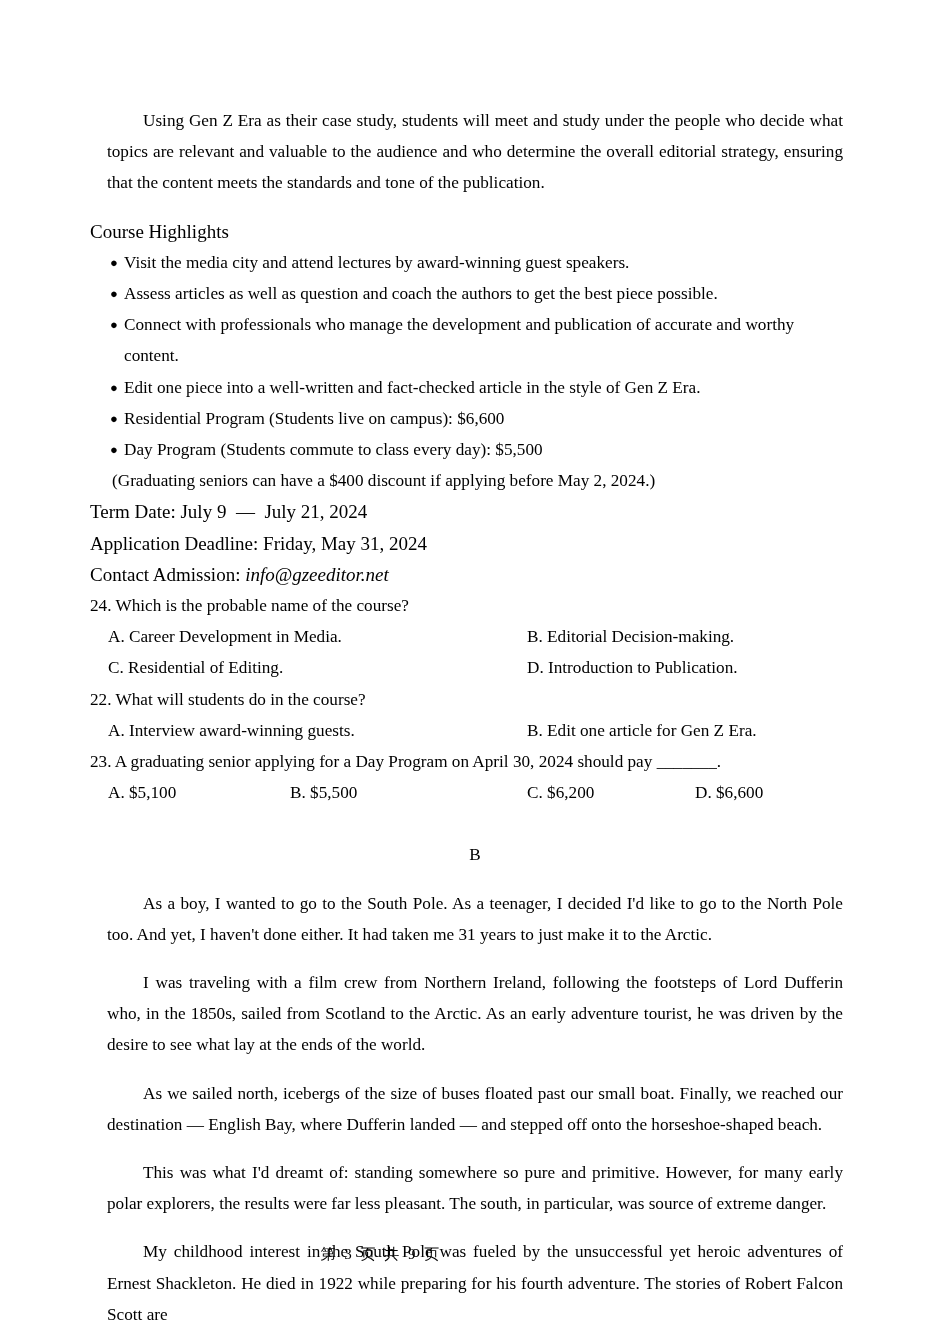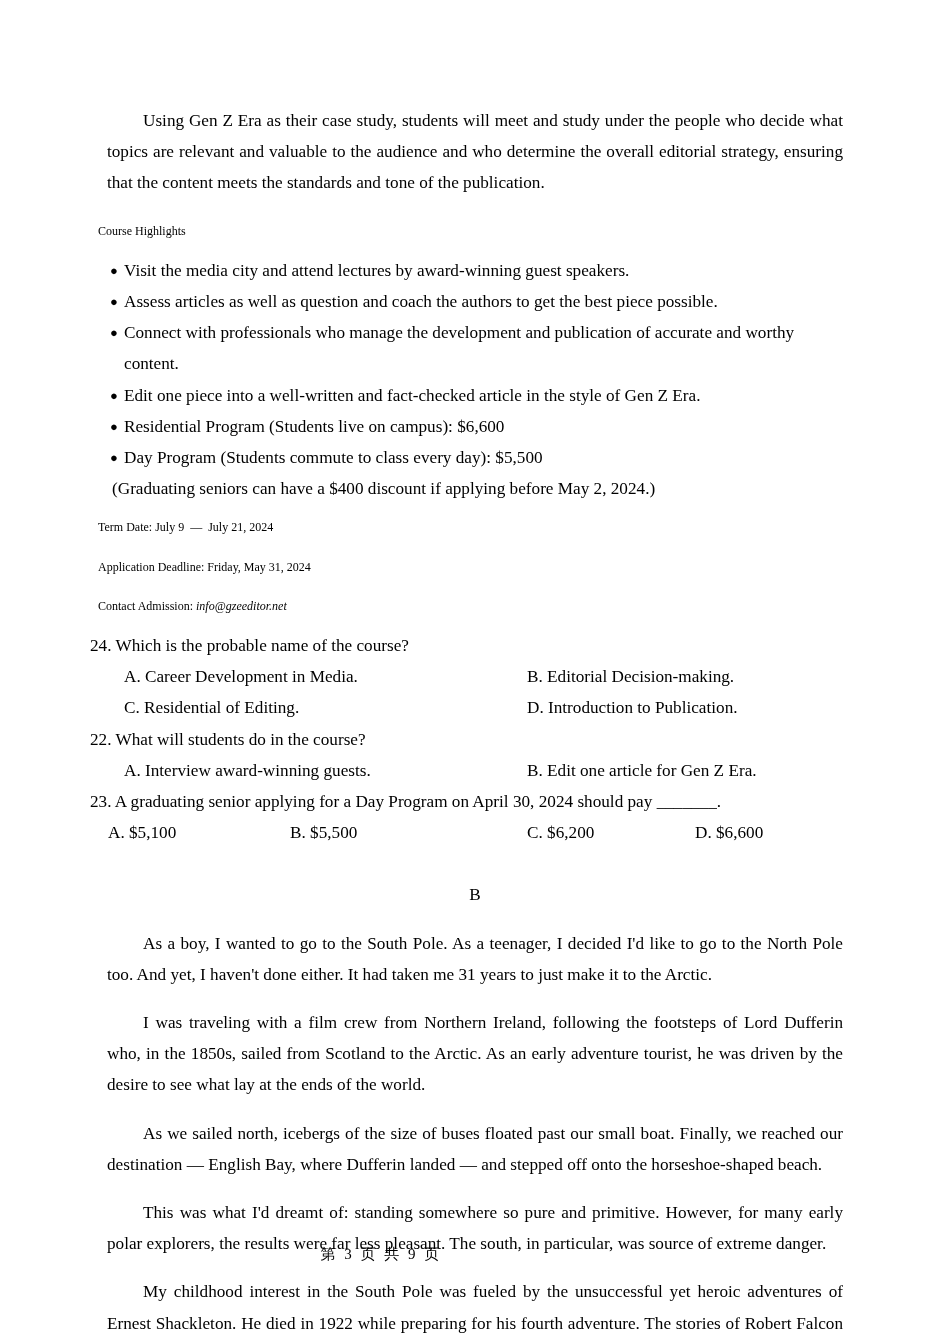--- a/index.html
+++ b/index.html
@@ -34,23 +34,23 @@
   .para {
     font-size: 17.2px;
     line-height: 31.2px;
     text-align: justify;
     text-justify: inter-word;
     margin: 17px;
     text-indent: 36px;
   }
 
   .line {
-    font-size: 12px;
-    line-height: 31.2px;
-    margin: 8px;
+    font-size: 19px;
+    line-height: 31.2px;
+    margin: 0;
     white-space: pre-wrap;
   }
 
   
   .bullets {
     list-style: none;
     margin: 0;
     padding: 0;
   }
   .bullets li {
@@ -89,21 +89,21 @@
     position: relative;
     height: 31.2px;
     font-size: 17.2px;
     line-height: 31.2px;
   }
   .optrow .opt {
     position: absolute;
     top: 0;
     white-space: nowrap;
   }
-  .optrow .o-a { left: 34px; }
+  .optrow .o-a { left: 18px; }
   .optrow .o-b { left: 437px; }
 
   .optrow4 .q4-a { left: 18px; }
   .optrow4 .q4-b { left: 200px; }
   .optrow4 .q4-c { left: 437px; }
   .optrow4 .q4-d { left: 605px; }
 
   .blank {
     letter-spacing: 0px;
   }

